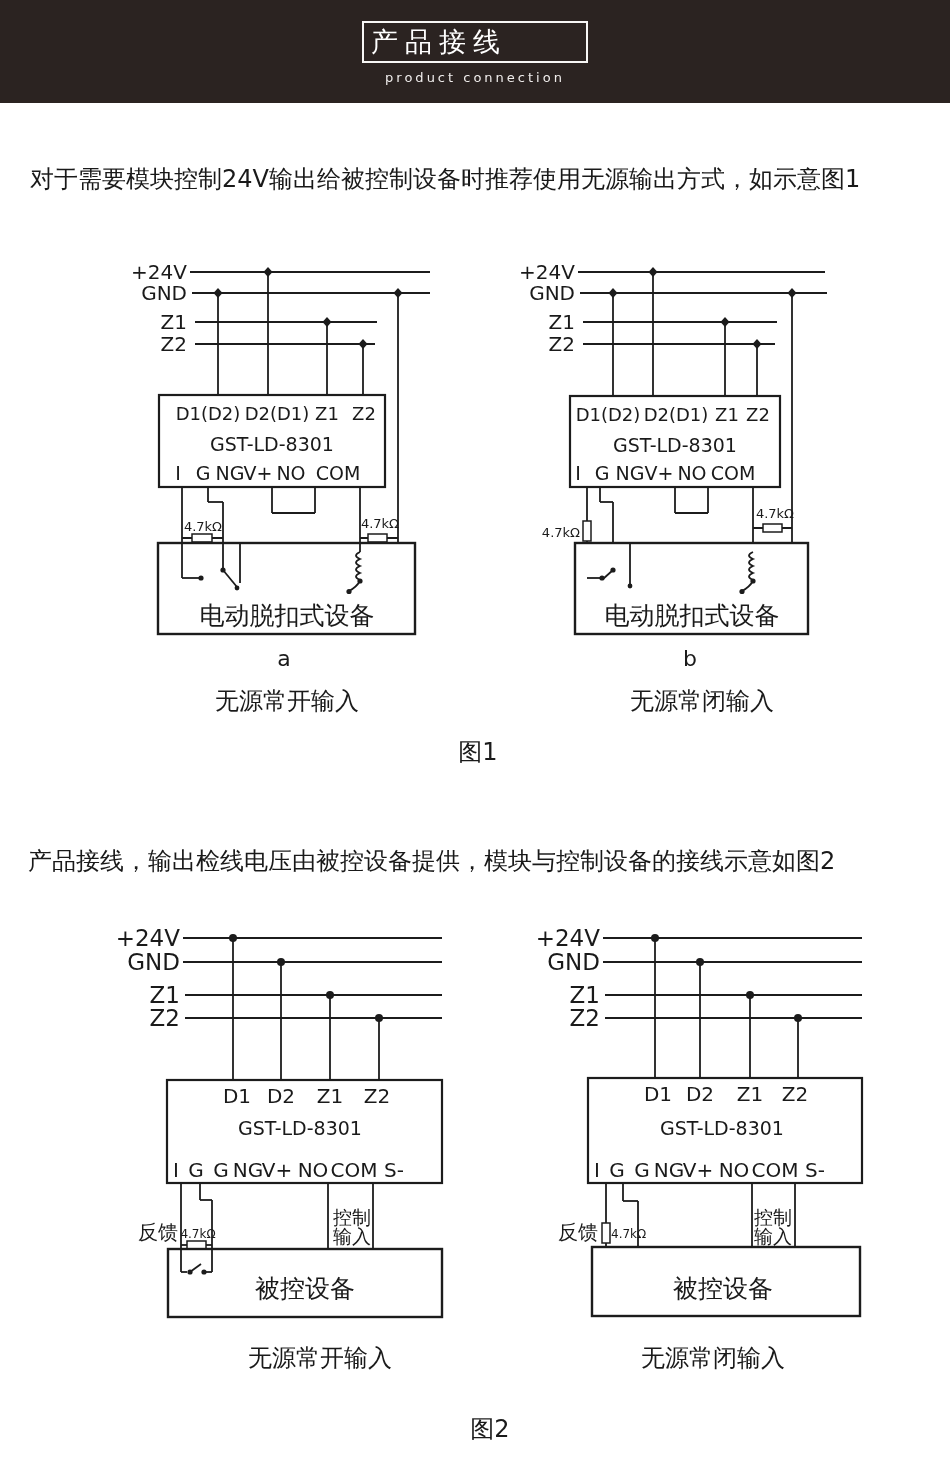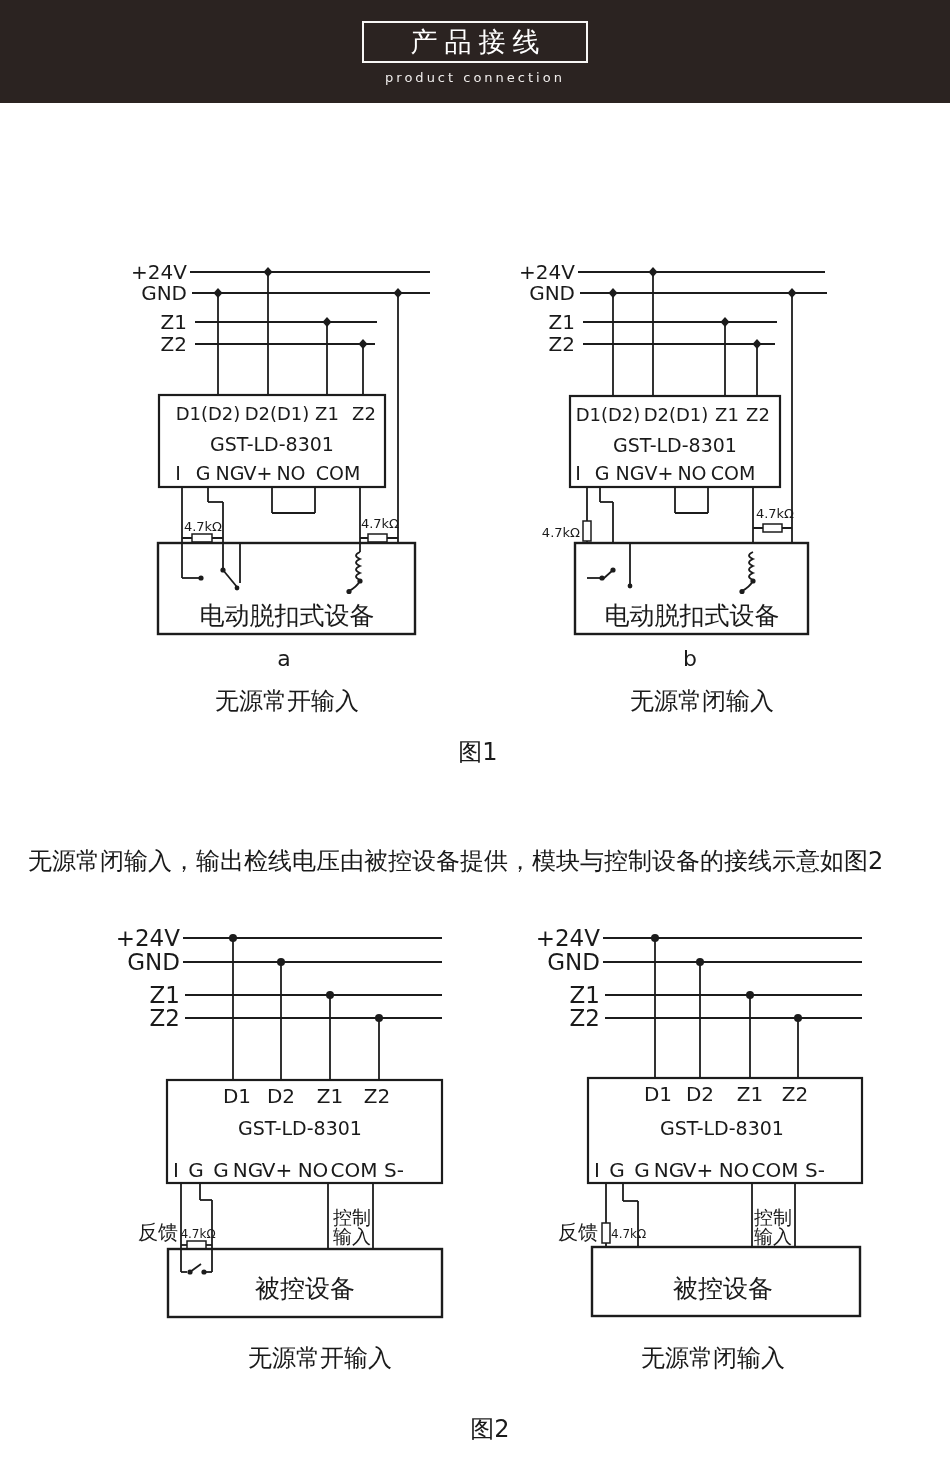--- a/index.html
+++ b/index.html
@@ -1,21 +1,21 @@
 <!DOCTYPE html>
 <html><head>
 <meta charset="utf-8">
 <style>
   html,body{margin:0;padding:0;background:#ffffff;}
   .page{position:relative;width:950px;height:1466px;background:#fff;overflow:hidden;
         font-family:"DejaVu Sans","Liberation Sans",sans-serif;color:#1a1a1a;}
   .header{position:absolute;top:0;left:0;width:950px;height:103px;background:#2b2321;}
   .title-box{position:absolute;top:21px;left:50%;transform:translateX(-50%);
              width:222px;height:38px;border:2px solid #f7f6f5;
-             display:flex;align-items:center;justify-content:center;font-family:Liberation Mono, monospace;}
+             display:flex;align-items:center;font-family:Liberation Mono, monospace;}
   .title-box span{color:#ffffff;font-size:27px;letter-spacing:7px;text-indent:7px;white-space:nowrap;}
   .subtitle{position:absolute;top:70px;left:0;width:950px;text-align:center;
             color:#f0edec;font-size:13px;letter-spacing:3px;}
   .para{position:absolute;font-size:24px;color:#191919;white-space:nowrap;}
   #p1{top:163px;left:30px;}
   #p2{top:845px;left:28px;}
   svg{position:absolute;left:0;}
   #fig1{top:250px;}
   #fig2{top:905px;}
   svg line, svg path, svg rect{stroke:#1c1c1c;stroke-width:1.8;fill:none;}
@@ -35,21 +35,22 @@
 
 <div class="page">
 
   <div class="header">
     <div class="title-box">
       <span>产品接线</span>
     </div>
     <div class="subtitle">product connection</div>
   </div>
 
-  <div class="para" id="p2">无源常闭输入，输出检线电压由被控设备提供，模块与控制设备的接线示意如图2</div>
+  <div class="para" id="p1">对于需要模块控制24V输出给被控制设备时推荐使用无源输出方式，如示意图1</div>
+  <div class="para" id="p2">产品接线，输出检线电压由被控设备提供，模块与控制设备的接线示意如图2</div>
 
   <svg id="fig1" width="950" height="530" viewBox="0 0 950 530">
 
     <g>
       <line x1="190" y1="22" x2="430" y2="22"></line>
         <line x1="192" y1="43" x2="430" y2="43"></line>
       <line x1="195" y1="72" x2="377" y2="72"></line>
         <line x1="195" y1="94" x2="375" y2="94"></line>
       <line x1="218" y1="43" x2="218" y2="145"></line>
         <line x1="268" y1="22" x2="268" y2="145"></line>

